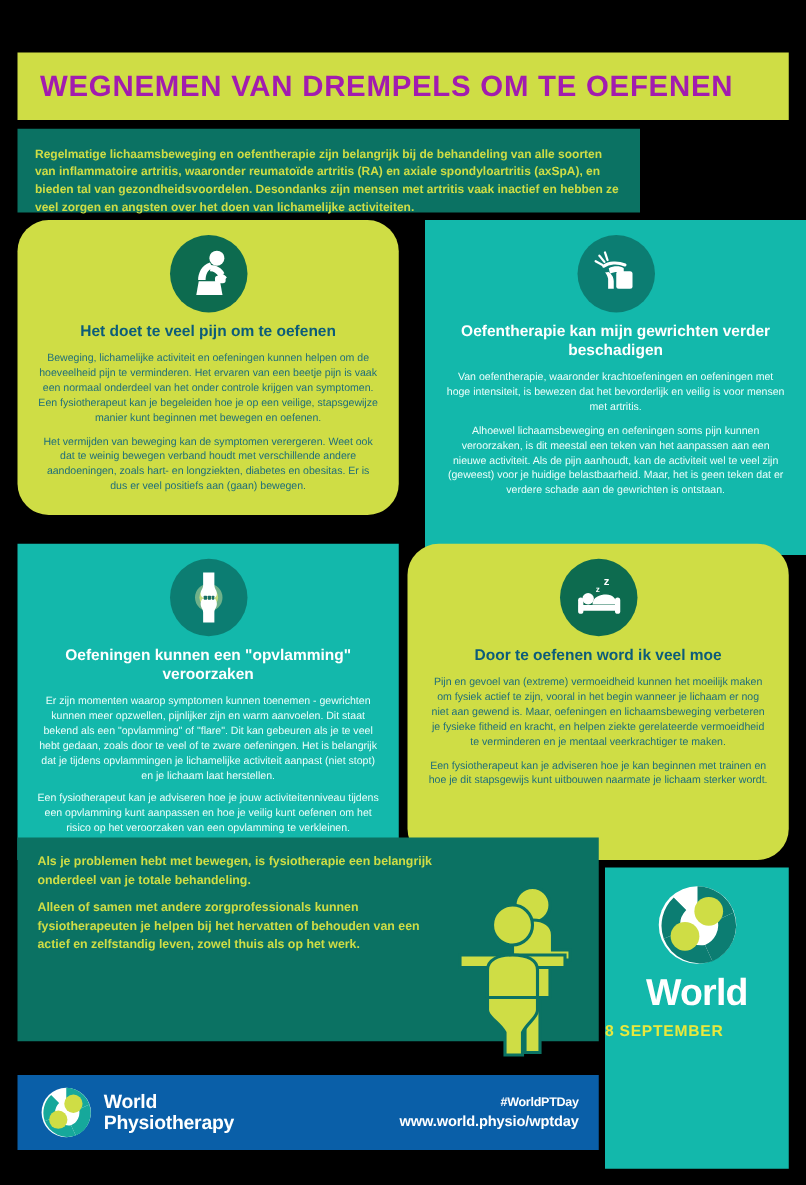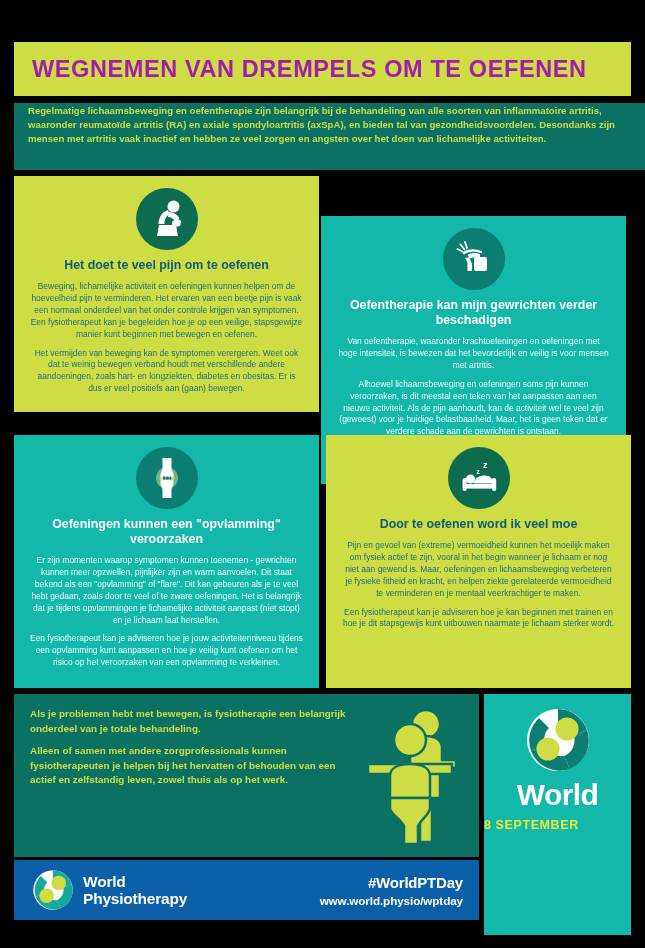--- a/index.html
+++ b/index.html
@@ -18,38 +18,38 @@
     display:flex; align-items:center;
   }
   .title-text {
     font-size:23.5px; font-weight:bold; color:#a21caf;
     letter-spacing:0.6px; padding-left:18px;
     white-space:nowrap;
   }
 
   
   .intro {
-    position:absolute; left:14px; top:103px; width:632px; height:67px;
+    position:absolute; left:14px; top:103px; width:498px; height:67px;
     background:#0b7263;
-    padding:1px 14px 0 14px;
+    padding:14px 14px 0 14px;
   }
   .intro p {
     color:#cfdd45; font-size:9.6px; font-weight:bold; line-height:14.2px;
   }
 
   
   .card {
     position:absolute; width:305px;
     padding:0 16px;
   }
-  .card.green { background:#cfdd45; }
+  .card.green { background:#cfdd45;border-radius:25px; }
   .card.teal  { background:#13b8ab; }
 
   #card1 { left:14px;  top:176px; height:236px; }
-  #card2 { left:321px; top:176px; height:268px;margin-top:40px; }
+  #card2 { left:340px; top:176px; height:268px; }
   #card3 { left:14px;  top:435px; height:253px; }
   #card4 { left:326px; top:435px; height:253px; }
 
   .icon-circle {
     width:62px; height:62px; border-radius:50%;
     margin:12px auto 0 auto;
     display:flex; align-items:center; justify-content:center;
   }
   .icon-circle.dkgreen { background:#0d6b4f; }
   .icon-circle.dkteal  { background:#0c7d72; }
@@ -64,21 +64,21 @@
   .card-body {
     text-align:center; font-size:8.45px; line-height:11.9px;
     margin-top:8px;
   }
   .card-body.tight { margin-top:7px; }
   .card.green .card-body { color:#1f6e7a; }
   .card.teal  .card-body { color:#ebfffb; }
 
   
   .bottom-panel {
-    position:absolute; left:14px; top:694px; width:465px; height:163px;
+    position:absolute; left:14px; top:670px; width:465px; height:163px;
     background:#0b7263;
     padding:13px 16px 0 16px;
   }
   .bottom-panel p {
     color:#cfdd45; font-size:9.9px; font-weight:bold; line-height:14.6px;
     max-width:330px;
   }
   .bottom-panel p + p { margin-top:8px; }
 
   .figure-art {
@@ -113,21 +113,21 @@
     display:flex; align-items:center;
   }
   .wp-logo-wrap { display:flex; align-items:center; padding-left:18px; }
   .wp-logo-text {
     color:#ffffff; font-weight:bold; font-size:15.5px; line-height:17px;
     margin-left:9px; letter-spacing:-0.2px;
   }
   .footer-right {
     margin-left:auto; padding-right:16px; text-align:right;
   }
-  .hashtag { color:#ffffff; font-weight:bold; font-size:15px; letter-spacing:-0.2px; }
+  .hashtag { color:#ffffff; font-weight:bold; font-size:10px; letter-spacing:-0.2px; }
   .weburl  { color:#ffffff; font-weight:bold; font-size:11.7px; margin-top:3px; letter-spacing:-0.1px; }
 </style>
 </head>
 <body>
 
 <div class="poster">
 
   <div class="title-bar">
     <div class="title-text">WEGNEMEN VAN DREMPELS OM TE OEFENEN</div>
   </div>

